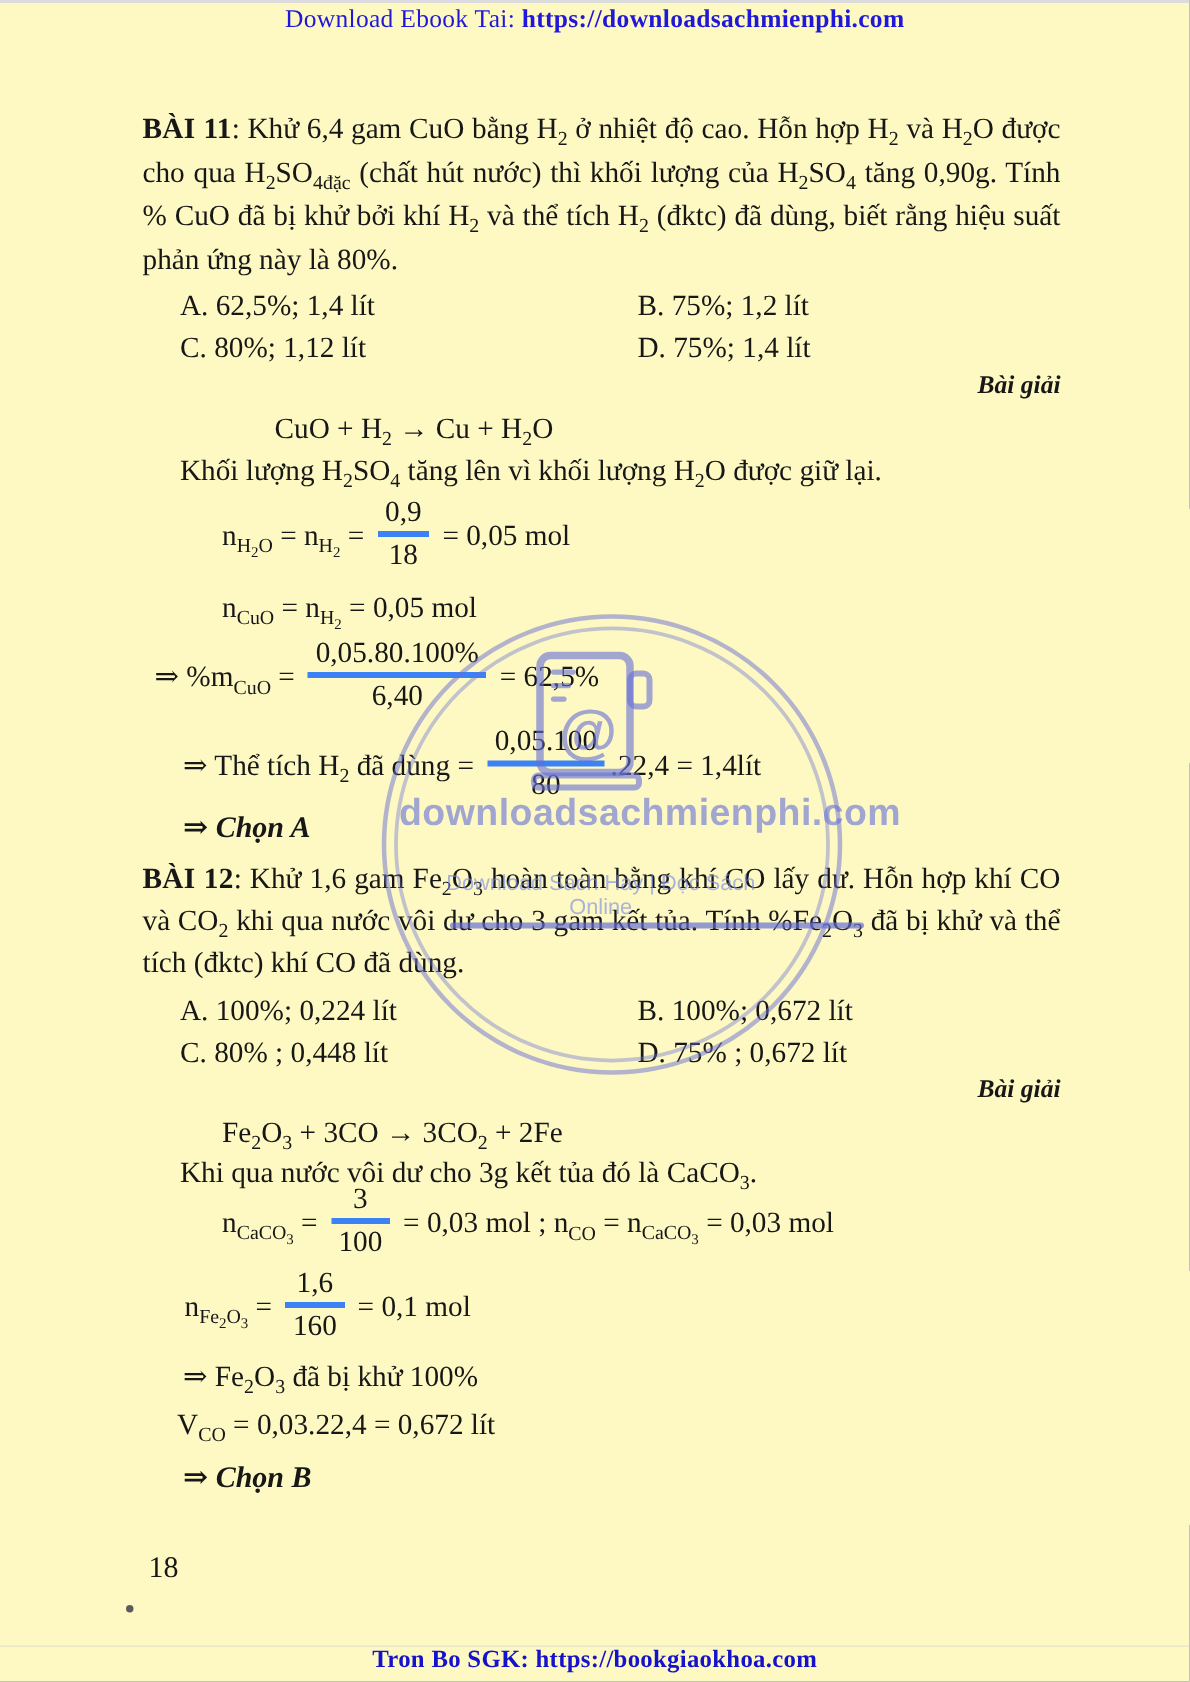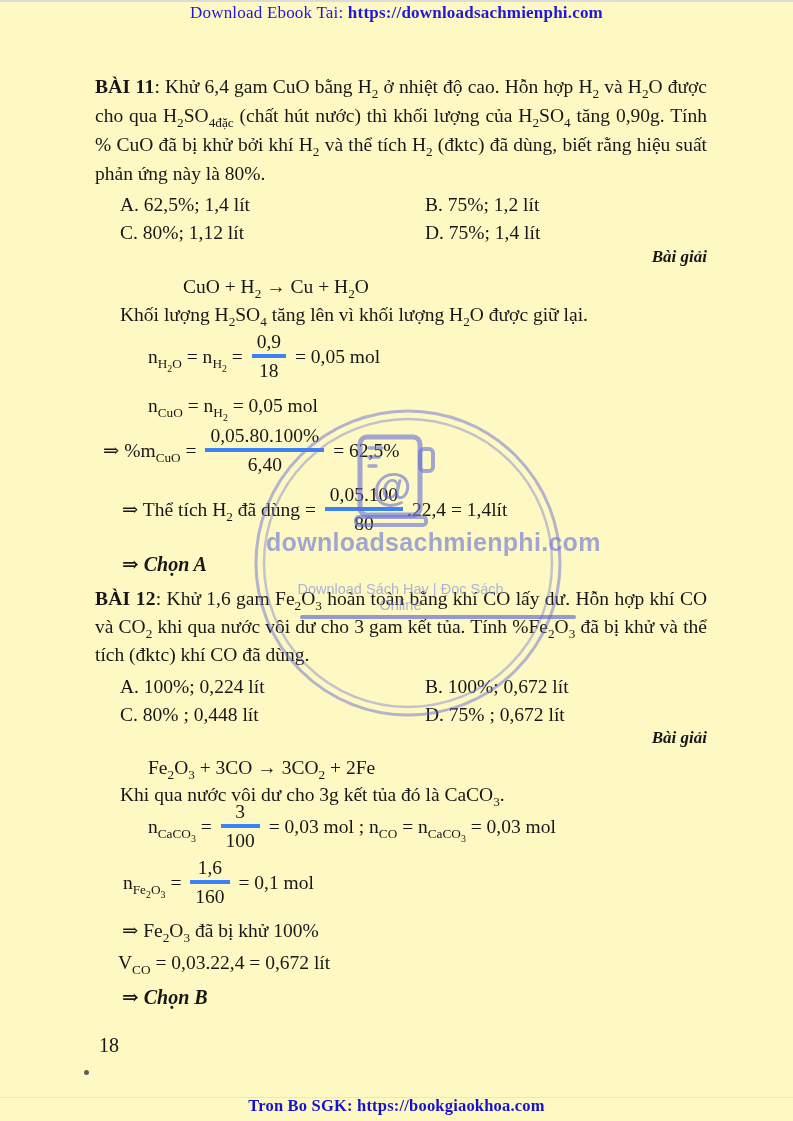--- a/index.html
+++ b/index.html
@@ -90,21 +90,21 @@
 
     <div class="sol-head" style="margin-top:-5px;">Bài giải</div>
 
     <div class="eq" style="margin-left:88px;">CuO + H<sub>2</sub> → Cu + H<sub>2</sub>O</div>
     <div class="note" style="margin-top:-2px;">Khối lượng H<sub>2</sub>SO<sub>4</sub> tăng lên vì khối lượng H<sub>2</sub>O được giữ lại.</div>
 
     <div class="fline" style="margin-left:53px;margin-top:4px;">n<sub>H<sub>2</sub>O</sub> = n<sub>H<sub>2</sub></sub> = <span class="frac"><span class="num">0,9</span><span class="den">18</span></span> = 0,05 mol</div>
     <div class="fline" style="margin-left:53px;margin-top:6px;">n<sub>CuO</sub> = n<sub>H<sub>2</sub></sub> = 0,05 mol</div>
     <div class="fline" style="margin-left:8px;margin-top:7px;">⇒ %m<sub>CuO</sub> = <span class="frac"><span class="num">0,05.80.100%</span><span class="den">6,40</span></span> = 62,5%</div>
     <div class="fline" style="margin-left:27px;margin-top:7px;">⇒ Thể tích H<sub>2</sub> đã dùng = <span class="frac"><span class="num">0,05.100</span><span class="den">80</span></span>.22,4 = 1,4lít</div>
-    <div class="fline fchoice" style="margin-left:27px;margin-top:12px;">⇒ <b><i>Chọn A</i></b></div>
+    <div class="fline fchoice" style="margin-left:27px;">⇒ <b><i>Chọn A</i></b></div>
 
     <div class="para" style="margin-top:6px;line-height:28px;"><b>BÀI 12</b>: Khử 1,6 gam Fe<sub>2</sub>O<sub>3</sub> hoàn toàn bằng khí CO lấy dư. Hỗn hợp khí CO và CO<sub>2</sub> khi qua nước vôi dư cho 3 gam kết tủa. Tính %Fe<sub>2</sub>O<sub>3</sub> đã bị khử và thể tích (đktc) khí CO đã dùng.</div>
 
     <div class="ansrow" style="margin-top:4px;">
       <div class="col1">A. 100%; 0,224 lít</div>
       <div class="col2">B. 100%; 0,672 lít</div>
     </div>
     <div class="ansrow">
       <div class="col1">C. 80% ; 0,448 lít</div>
       <div class="col2">D. 75% ; 0,672 lít</div>

